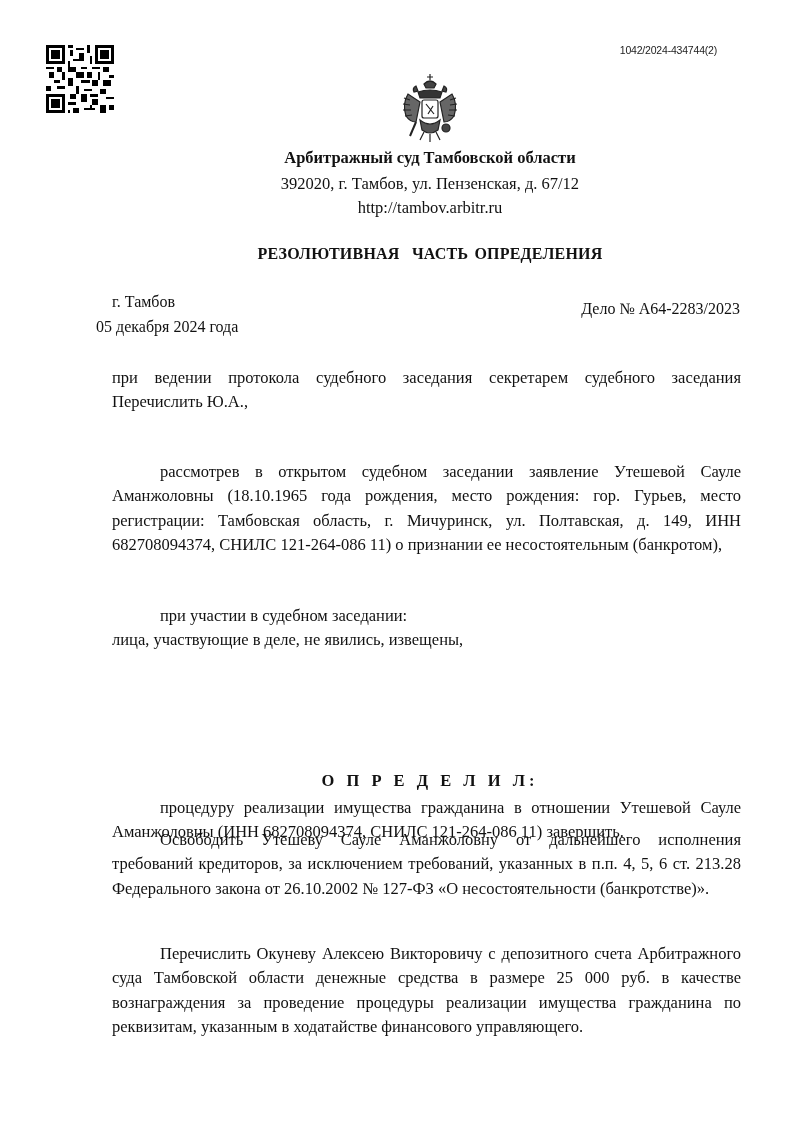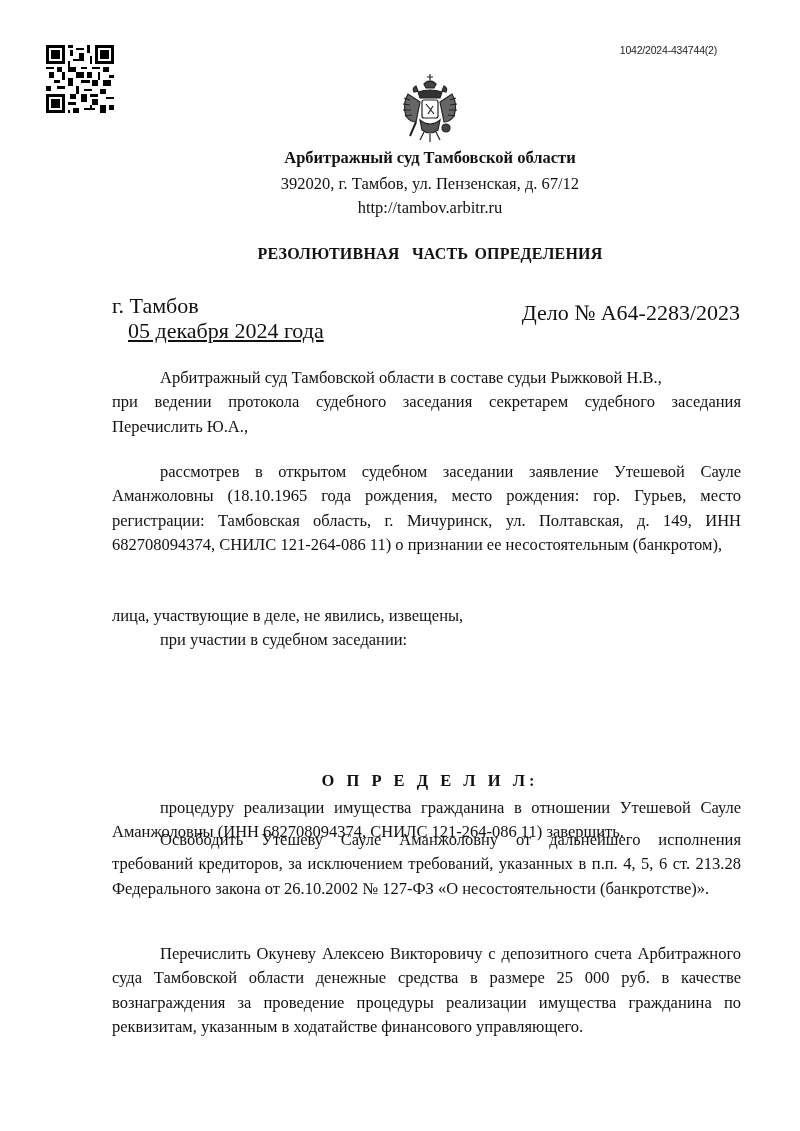--- a/index.html
+++ b/index.html
@@ -6,23 +6,23 @@
     body { width: 800px; height: 1131px; position: relative; overflow: hidden; color: #111; }
     .page { position: absolute; left: 0; top: 0; width: 800px; height: 1131px; font-family: "Liberation Serif", serif; }
     .doc-id { position: absolute; top: 44px; right: 83px; font-family: "Liberation Sans", sans-serif; font-size: 10.5px; letter-spacing: -0.2px; color: #222; margin-left: 42px; }
     .qr { position: absolute; left: 46px; top: 45px; width: 68px; height: 68px; }
     .emblem { position: absolute; left: 398px; top: 70px; width: 64px; height: 75px; }
     .header { position: absolute; left: 0; width: 860px; text-align: center; font-size: 16.5px; }
     .court-name { top: 148px; font-weight: bold; }
     .court-address { top: 174px; }
     .court-site { top: 198px; }
     .doc-title { position: absolute; top: 245px; left: 0; width: 860px; text-align: center; font-weight: bold; font-size: 16px; letter-spacing: 0.2px; word-spacing: 2px; }
-    .line { position: absolute; font-size: 22px; white-space: nowrap; }
+    .line { position: absolute; font-size: 16px; white-space: nowrap; }
     .city { left: 112px; top: 293px; }
-    .date { left: 128px; top: 318px; text-decoration: underline; }
+    .date { left: 96px; top: 318px; }
     .case { right: 60px; top: 300px; }
     .para { position: absolute; left: 112px; width: 629px; font-size: 16.5px; line-height: 24.3px; text-align: justify; }
     .para .indent { display: inline-block; width: 48px; }
     .p1 { top: 366px; }
     .p2 { top: 460px; }
     .p3 { top: 604px; }
     .p4 { top: 675px; }
     .decided { position: absolute; top: 771px; left: 0; width: 860px; text-align: center; font-weight: bold; font-size: 16.5px; letter-spacing: 4px; }
     .p5 { top: 796px; }
     .p6 { top: 828px; }
@@ -118,32 +118,31 @@
   <div class="header court-address">392020, г. Тамбов, ул. Пензенская, д. 67/12</div>
   <div class="header court-site">http://tambov.arbitr.ru</div>
 
   <div class="doc-title" style="white-space: pre;">РЕЗОЛЮТИВНАЯ  ЧАСТЬ ОПРЕДЕЛЕНИЯ</div>
 
   <div class="line city">г. Тамбов</div>
   <div class="line date">05 декабря 2024 года</div>
   <div class="line case">Дело № А64-2283/2023</div>
 
   <div class="para p1">
-    <div class="j-last"><span class="indent"></span><span>Арбитражный суд Тамбовской области в составе судьи Рыжковой Н.В.,</span></div>
     <div class="j-full">при ведении протокола судебного заседания секретарем судебного заседания</div>
     <div class="j-last">Перечислить Ю.А.,</div>
   </div>
 
   <div class="para p2">
     <span class="indent"></span><span>рассмотрев в открытом судебном заседании заявление Утешевой Сауле Аманжоловны (18.10.1965 года рождения, место рождения: гор. Гурьев, место регистрации: Тамбовская область, г. Мичуринск, ул. Полтавская, д. 149, ИНН 682708094374, СНИЛС 121-264-086 11) о признании ее несостоятельным (банкротом),</span>
   </div>
 
   <div class="para p3">
+    <div class="j-last"><span class="indent"></span><span>при участии в судебном заседании:</span></div>
     <div class="j-last">лица, участвующие в деле, не явились, извещены,</div>
-    <div class="j-last"><span class="indent"></span><span>при участии в судебном заседании:</span></div>
   </div>
 
 
   <div class="decided">О П Р Е Д Е Л И Л:</div>
 
   <div class="para p5">
     <span class="indent"></span><span>процедуру реализации имущества гражданина в отношении Утешевой Сауле Аманжоловны (ИНН 682708094374, СНИЛС 121-264-086 11) завершить.</span>
   </div>
 
   <div class="para p6">

